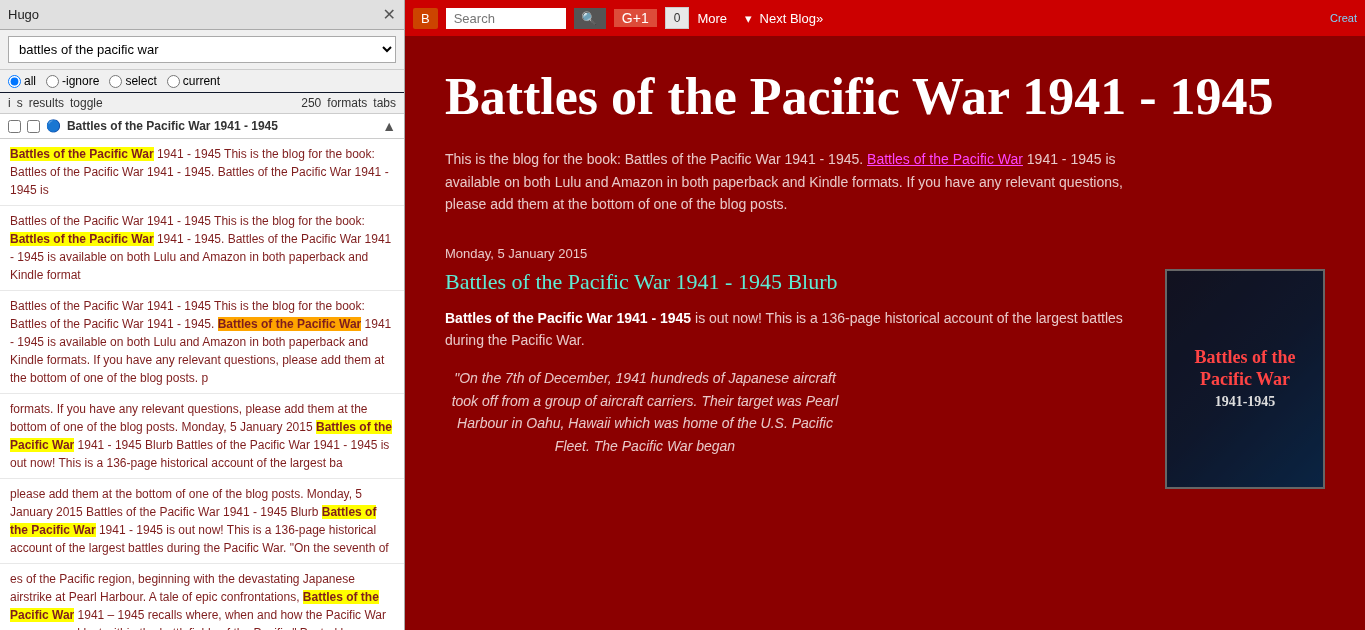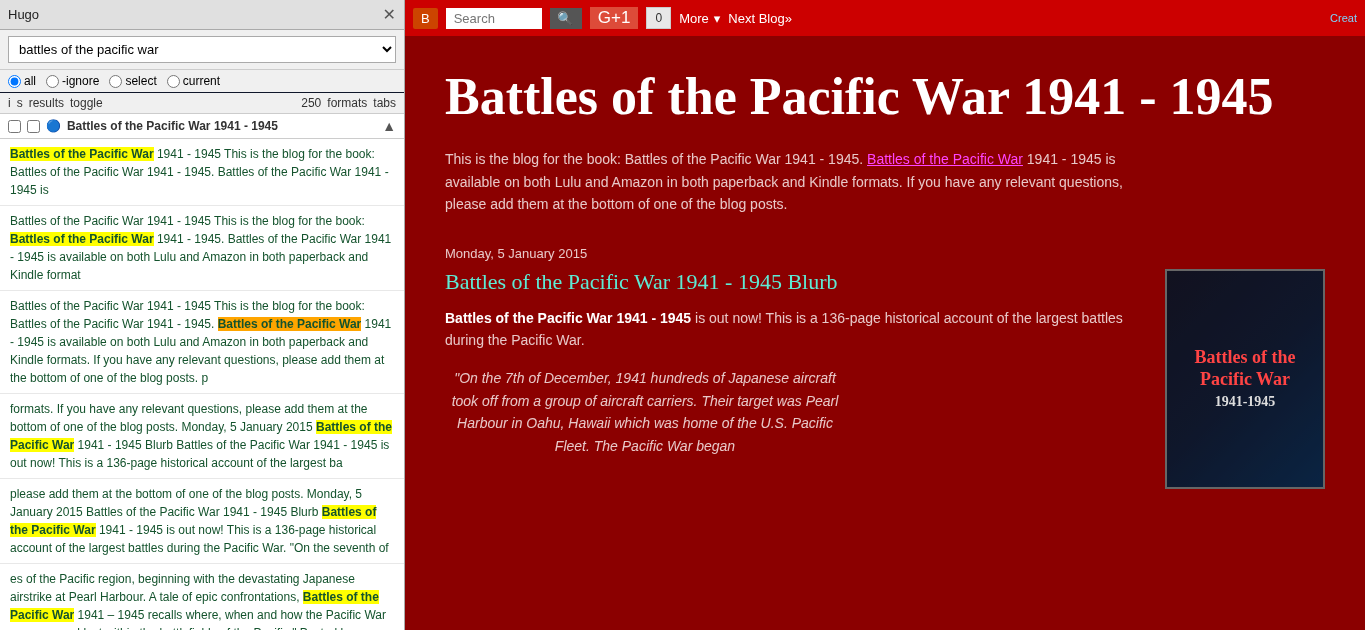--- a/index.html
+++ b/index.html
@@ -94,21 +94,21 @@
       flex: 1;
       overflow-y: auto;
       background: #fff;
     }
 
     .result-item {
       padding: 6px 10px;
       border-bottom: 1px solid #e8e8e8;
       font-size: 12px;
       line-height: 1.5;
-      color: #14532d;
+      color: #7f1d1d;
     }
 
     .highlight { background: #ffff00; font-weight: bold; }
     .highlight-orange { background: #ffa500; font-weight: bold; }
 
     
     #right-panel {
       flex: 1;
       display: flex;
       flex-direction: column;
@@ -130,54 +130,54 @@
       padding: 3px 8px;
       font-size: 13px;
       cursor: pointer;
       border-radius: 2px;
     }
     #topbar-search {
       background: #fff;
       border: none;
       padding: 3px 20px 3px 8px;
       font-size: 13px;
-      width: 96px;
+      width: 120px;
     }
     .search-icon-btn {
       background: #555;
       border: none;
       color: white;
       padding: 3px 8px;
       cursor: pointer;
       font-size: 13px;
     }
     .gplus-btn {
       background: #dd4b39;
       color: white;
       border: none;
       padding: 1px 8px;
-      font-size: 17px;
+      font-size: 14px;
       cursor: pointer;
     }
     .count-pill {
       background: #e8e8e8;
       color: #333;
       border: 1px solid #ccc;
       padding: 3px 8px;
       font-size: 12px;
     }
     .more-btn {
       color: white;
       background: none;
       border: none;
       cursor: pointer;
       font-size: 13px;
       display: flex;
       align-items: flex-end;
-      gap: 5px;
+      gap: 18px;
     }
     .next-blog-btn {
       color: white;
       background: none;
       border: none;
       cursor: pointer;
       font-size: 13px;
     }
     .create-btn {
       margin-left: auto;

